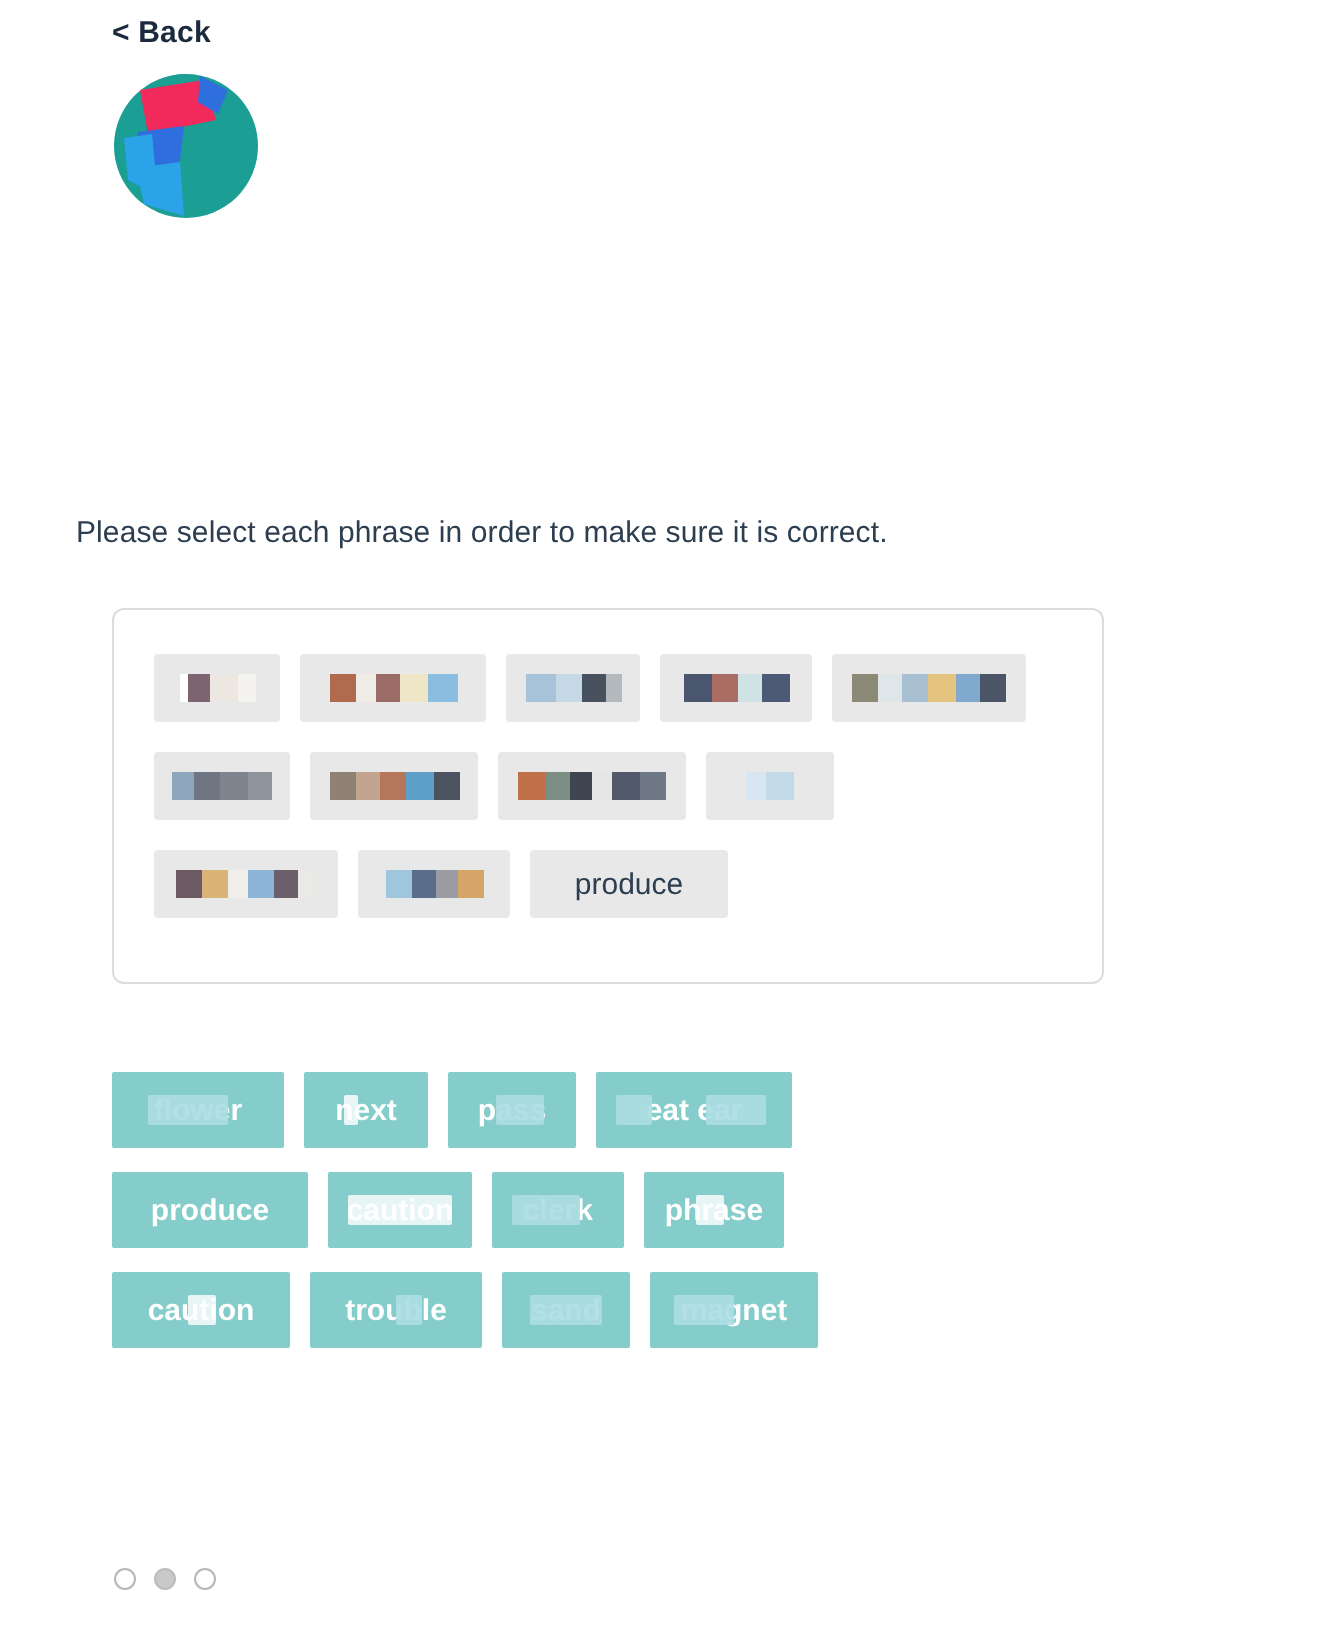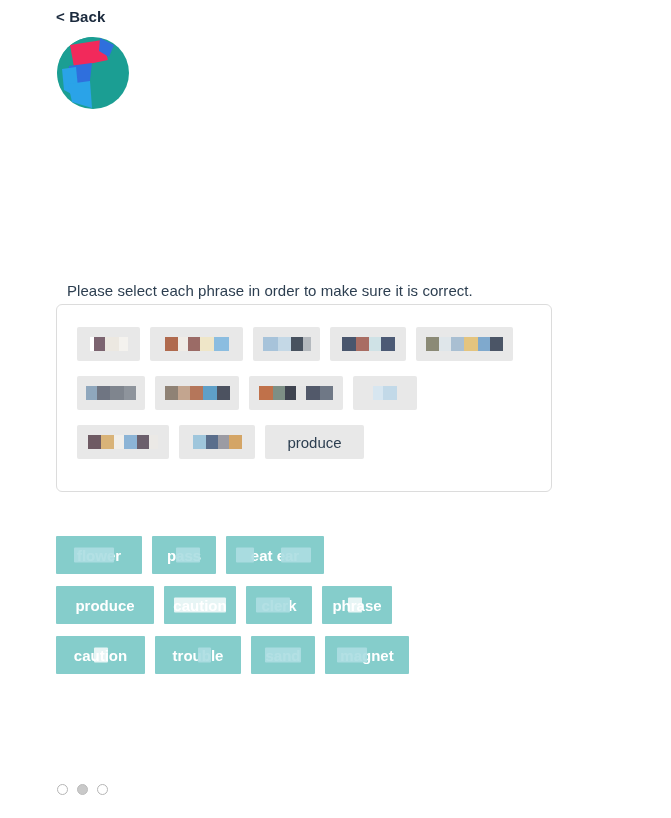--- a/index.html
+++ b/index.html
@@ -51,26 +51,25 @@
     top: 130px;
     width: 420px;
     font-size: 38px;
     line-height: 52px;
     font-weight: 400;
     color: #23364b;
     letter-spacing: -0.3px;
   }
   .subtitle {
     position: absolute;
-    left: 67px;
+    left: 38px;
     top: 258px;
     font-size: 15px;
     color: #2c3e50;
     letter-spacing: 0.05px;
-    margin-top: 24px;
   }
 
   
   .phrase-box {
     position: absolute;
     left: 56px;
     top: 304px;
     width: 496px;
     height: 188px;
     border: 1px solid #dcdcdc;
@@ -335,20 +334,24 @@
         </div>
       </div>
     </div>
 
   <div class="wordbank" id="wordbank">
       <div class="wb-row">
         <button class="word-btn" style="width: 86px;">
           <span class="wtext">flower</span>
           <span class="wmask lt" style="left: 18px; width: 40px;"></span>
         </button>
+        <button class="word-btn" style="width: 62px;">
+          <span class="wtext">next</span>
+          <span class="wmask" style="left: 20px; width: 7px;"></span>
+        </button>
         <button class="word-btn" style="width: 64px;">
           <span class="wtext">pass</span>
           <span class="wmask lt" style="left: 24px; width: 24px;"></span>
         </button>
         <button class="word-btn" style="width: 98px;">
           <span class="wtext">eat ear</span>
           <span class="wmask lt" style="left: 10px; width: 18px;"></span>
           <span class="wmask lt" style="left: 55px; width: 30px;"></span>
         </button>
       </div>

